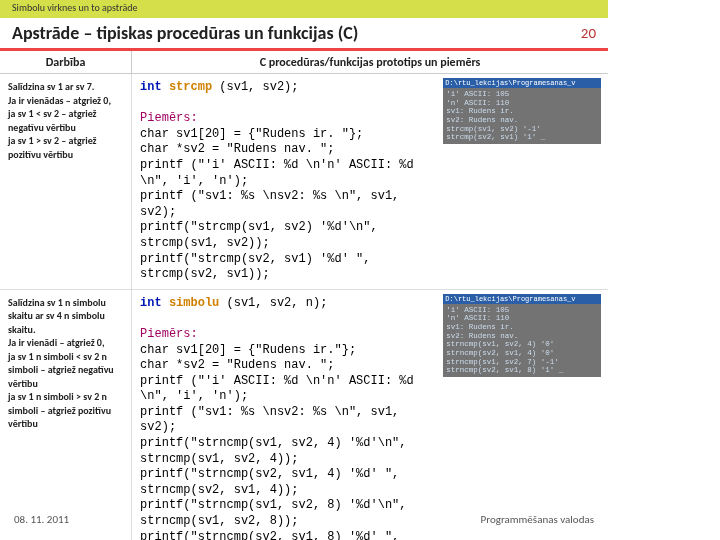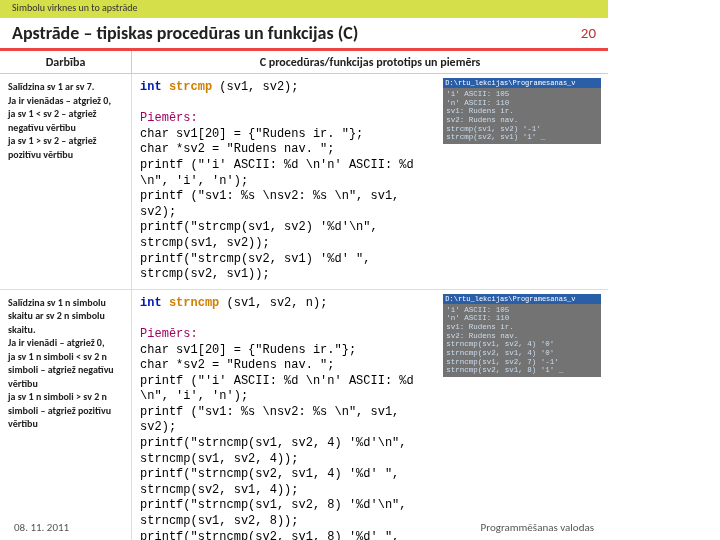--- a/index.html
+++ b/index.html
@@ -15,21 +15,21 @@
 .td{vertical-align:top;padding:6px 8px;font-size:10px;line-height:1.35;border-bottom:1px solid #ddd}
 .td.desc{width:170px;border-right:1px solid #ddd;color:#222}
 .td.code{width:380px}
 .td.img{width:170px;padding:4px}
 .mono{font-family:'Courier New',monospace;font-size:12px;line-height:1.3}
 .kw{color:#0018b5;font-weight:700}
 .fn{color:#d08000;font-weight:700}
 .lbl{color:#a00060;font-weight:400}
 .term{background:#737373;color:#cde;font-family:'Courier New',monospace;font-size:7.5px;line-height:1.15;padding:2px 3px;width:158px}
 .term .hdr{background:#2a5fa8;color:#fff;font-size:7px;padding:1px 2px;margin:-2px -3px 2px -3px;white-space:nowrap;overflow:hidden}
-.footer{position:absolute;bottom:6px;left:0;width:100%;padding:0 14px;display:flex;justify-content:space-between;font-size:11px;color:#555}
+.footer{position:absolute;bottom:14px;left:0;width:100%;padding:0 14px;display:flex;justify-content:space-between;font-size:11px;color:#555}
 b{font-weight:700}
 </style>
 </head>
 <body>
 
 <div class="page">
   <div class="topbar">Simbolu virknes un to apstrāde</div>
   <div class="titlebar">
     <div class="title">Apstrāde – tipiskas procedūras un funkcijas (C)</div>
     <div class="pagenum">20</div>
@@ -71,29 +71,29 @@
           <div>sv1: Rudens ir.</div>
           <div>sv2: Rudens nav.</div>
           <div>strcmp(sv1, sv2) '-1'</div>
           <div>strcmp(sv2, sv1) '1' _</div>
         </div>
       </td>
     </tr>
 
     <tr>
       <td class="td desc">
-        <b>Salīdzina sv 1 n simbolu skaitu ar sv 2 n simbolu skaitu.</b><br>
+        <b>Salīdzina sv 1 n simbolu skaitu ar sv 4 n simbolu skaitu.</b><br>
         <b>Ja ir vienādi – atgriež 0,</b><br>
         <b>ja sv 1 n simboli &lt; sv 2 n simboli – atgriež negatīvu vērtību</b><br>
         <b>ja sv 1 n simboli &gt; sv 2 n simboli – atgriež pozitīvu vērtību</b>
       </td>
       <td class="td code">
         <div class="mono">
           <span class="kw">int</span>
-          <span class="fn">strncmp</span><span> (sv1, sv2, n);</span>
+          <span class="fn">simbolu</span><span> (sv1, sv2, n);</span>
           <br><br>
           <span class="lbl">Piemērs:</span><br>
           <span>char sv1[20] = {"Rudens ir."};</span><br>
           <span>char *sv2 = "Rudens nav. ";</span><br>
           <span>printf ("'i' ASCII: %d \n'n' ASCII: %d \n", 'i', 'n');</span><br>
           <span>printf ("sv1: %s \nsv2: %s \n", sv1, sv2);</span><br>
           <span>printf("strncmp(sv1, sv2, 4) '%d'\n", strncmp(sv1, sv2, 4));</span><br>
           <span>printf("strncmp(sv2, sv1, 4) '%d' ", strncmp(sv2, sv1, 4));</span><br>
           <span>printf("strncmp(sv1, sv2, 8) '%d'\n", strncmp(sv1, sv2, 8));</span><br>
           <span>printf("strncmp(sv2, sv1, 8) '%d' ", strncmp(sv2, sv1, 8));</span>

